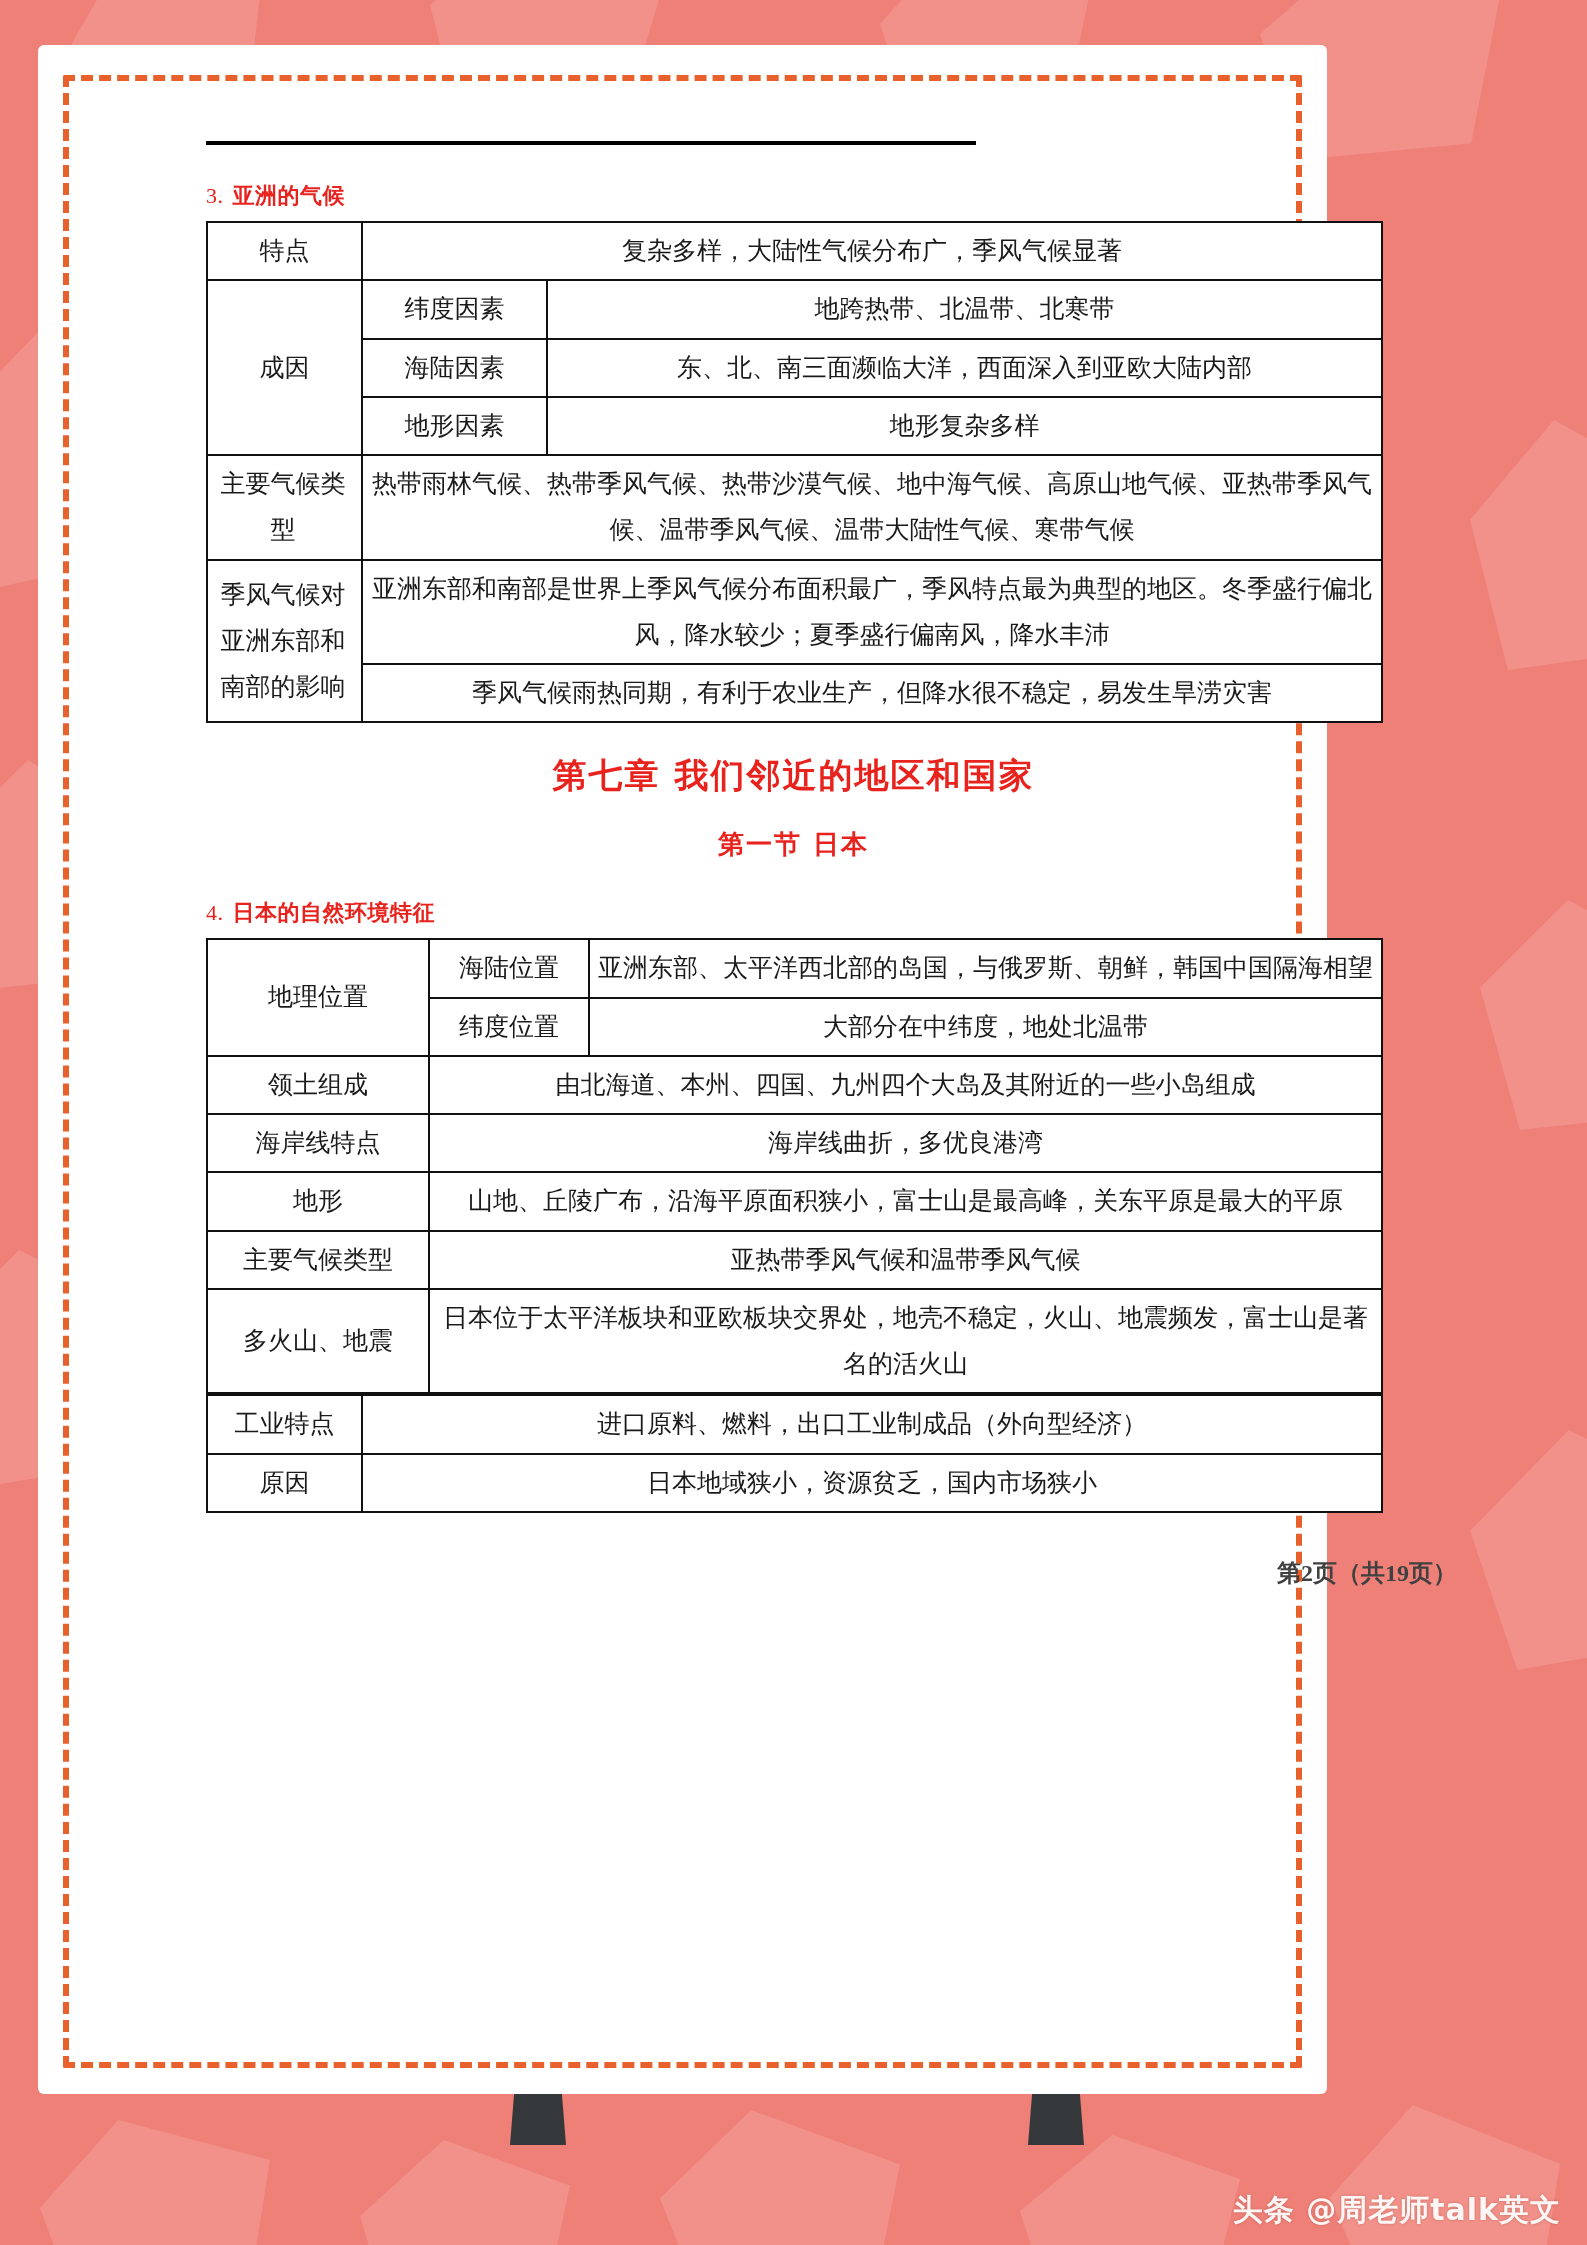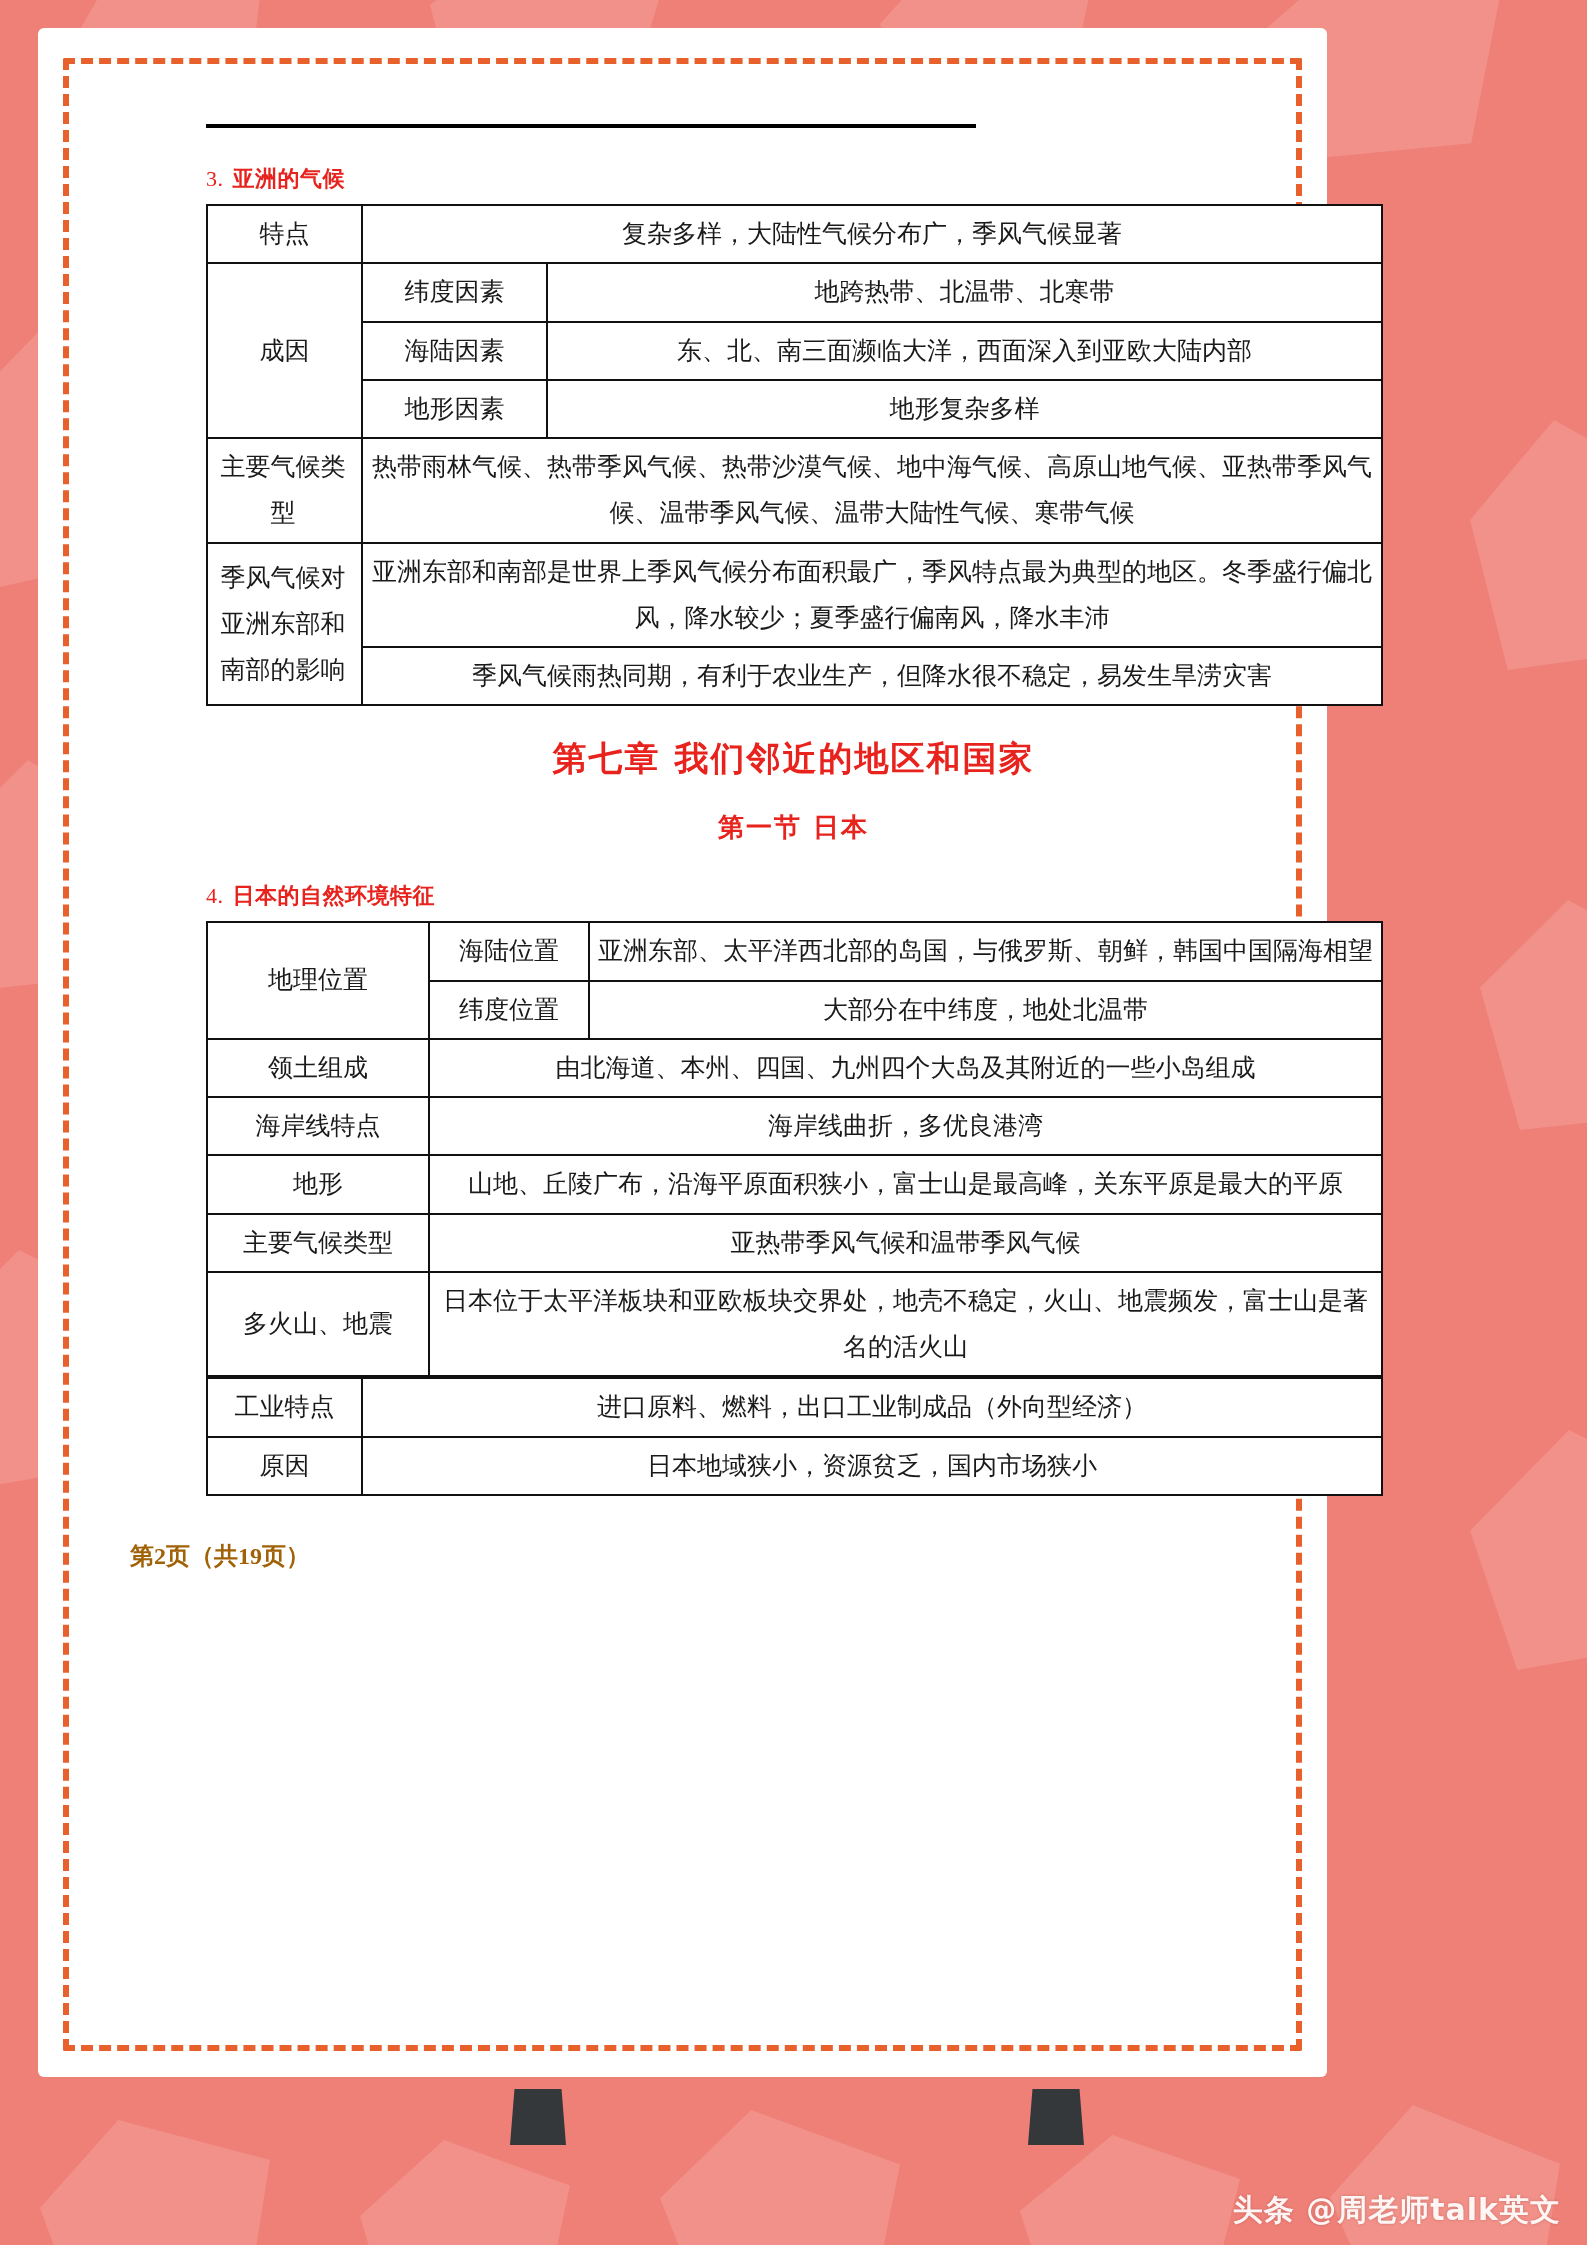--- a/index.html
+++ b/index.html
@@ -25,21 +25,21 @@
   #backdrop .poly {
     position: absolute;
     background: #f3978f;
     opacity: .75;
   }
 
   
   #page-card {
     position: absolute;
     left: 38px;
-    top: 28px;
+    top: 45px;
     width: 1289px;
     height: 2049px;
     background: #ffffff;
     border-radius: 6px;
     box-shadow: 0 0 0 0 rgba(0,0,0,0);
   }
 
   
   #dashed-frame {
     position: absolute;
@@ -135,22 +135,22 @@
     color: #e8221c;
     font-size: 26px;
     font-weight: bold;
     font-family: "DejaVu Sans", "Liberation Sans", sans-serif;
     letter-spacing: 2px;
     margin: 28px 0 0 0;
   }
 
   
   .page-footer {
-    text-align: left;
-    color: #a16207;
+    text-align: right;
+    color: #404040;
     font-weight: bold;
     font-size: 24px;
     font-family: "DejaVu Sans", "Liberation Sans", sans-serif;
     margin-top: 44px;
   }
   .page-footer .n {
     font-family: "Liberation Serif", serif;
     font-weight: bold;
   }
 

